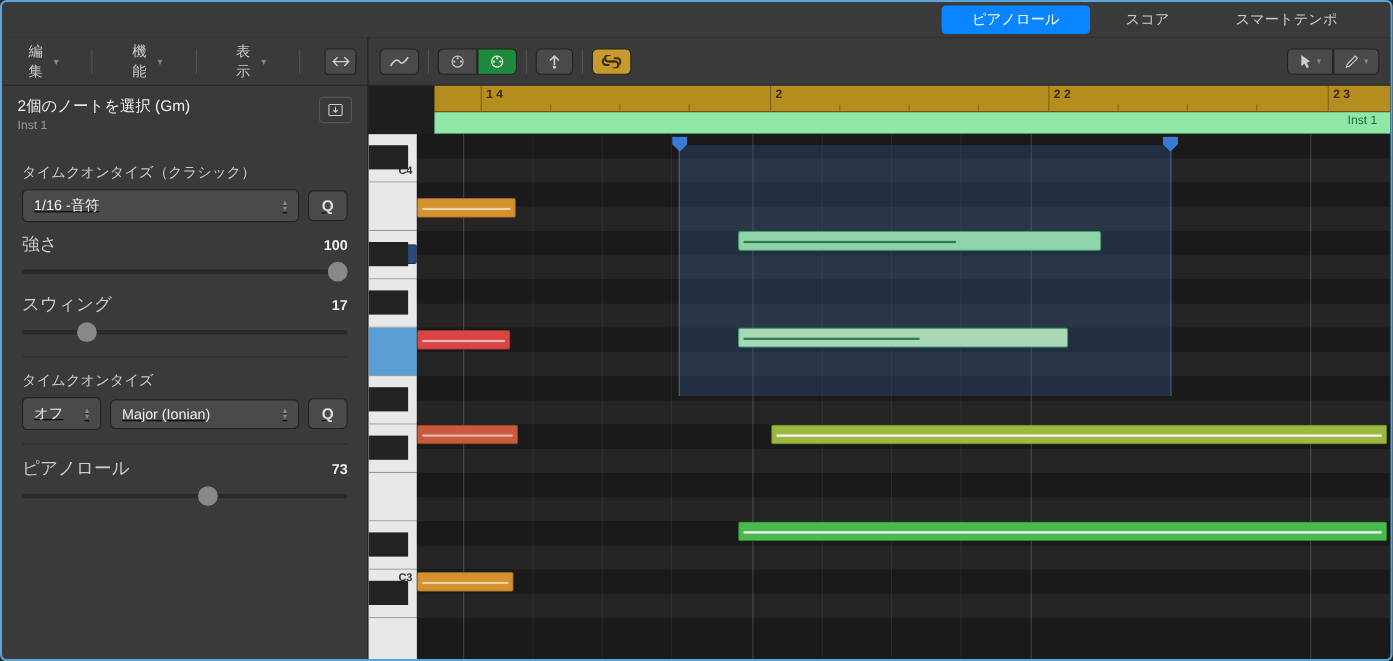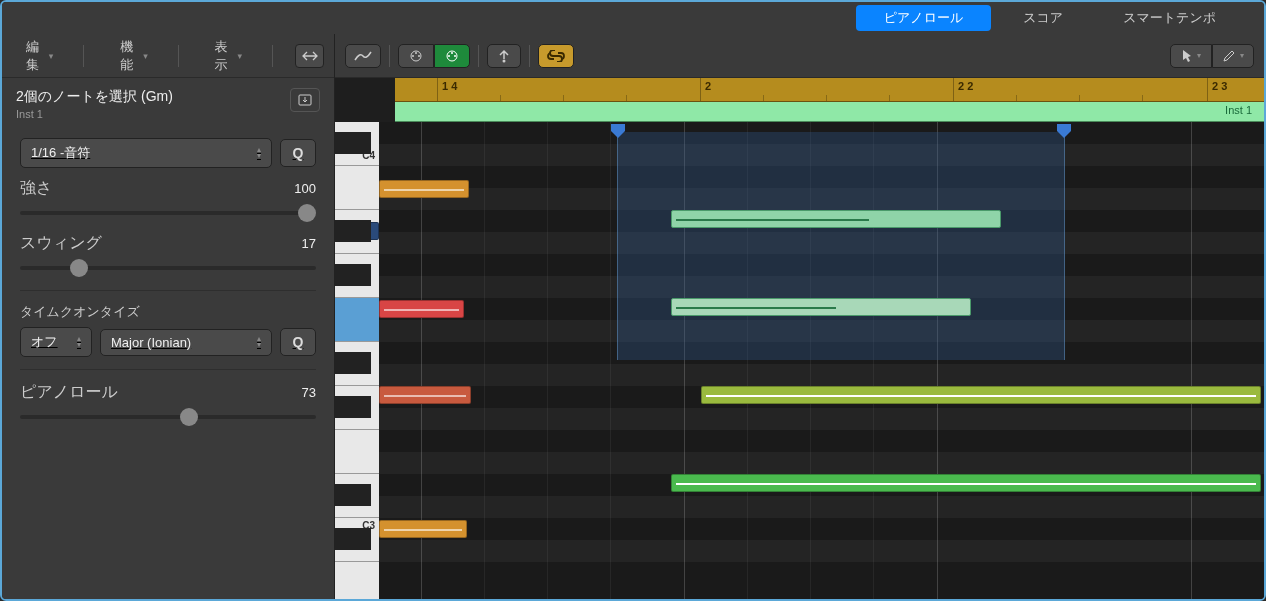--- a/index.html
+++ b/index.html
@@ -25,21 +25,21 @@
 .download-btn { width: 30px; height: 24px; border: 1px solid #555; border-radius: 4px; display: flex; align-items: center; justify-content: center; color: #ccc; cursor: pointer; }
 
 .params { padding: 8px 18px; }
 .param-label { color: #ccc; font-size: 13px; margin-top: 10px; margin-bottom: 6px; }
 .param-row { display: flex; gap: 8px; align-items: center; text-decoration: underline; }
 .dropdown { flex: 1; background: #4a4a4a; border: 1px solid #222; border-radius: 5px; padding: 5px 10px; color: #eee; font-size: 13px; display: flex; justify-content: space-between; align-items: center; cursor: pointer; }
 .dropdown.small { flex: 0 0 72px; }
 .q-btn { width: 36px; height: 28px; background: #4a4a4a; border: 1px solid #222; border-radius: 5px; color: #ddd; font-size: 14px; font-weight: 600; display: flex; align-items: center; justify-content: center; cursor: pointer; }
 .slider-row { display: flex; justify-content: space-between; align-items: center; margin-top: 10px; }
 .slider-row .label { color: #ccc; font-size: 16px; }
-.slider-row .value { color: #eee; font-size: 13px; font-weight: 400; }
+.slider-row .value { color: #eee; font-size: 13px; font-weight: 700; }
 .slider { width: 100%; height: 20px; position: relative; margin-top: 4px; margin-bottom: 6px; }
 .slider-track { position: absolute; top: 8px; left: 0; right: 0; height: 4px; background: #2a2a2a; border-radius: 2px; }
 .slider-thumb { position: absolute; top: 1px; width: 18px; height: 18px; background: #888; border-radius: 50%; cursor: pointer; }
 .hr { height: 1px; background: #2e2e2e; margin: 12px 0; }
 
 
 .content { flex: 1; display: flex; flex-direction: column; position: relative; background: #1e1e1e; }
 .toolbar-right { height: 44px; background: #3a3a3a; display: flex; align-items: center; padding: 0 10px; gap: 6px; border-bottom: 1px solid #2a2a2a; }
 .spacer { flex: 1; }
 .pill { height: 24px; padding: 0 8px; border: 1px solid #222; border-radius: 5px; display: flex; align-items: center; justify-content: center; cursor: pointer; color: #ccc; background: #4a4a4a; }
@@ -128,20 +128,21 @@
       </div>
       <div class="download-btn">
         <svg width="16" height="14" viewBox="0 0 16 14">
             <rect x="2" y="2" width="12" height="10" rx="1" stroke="#ccc" fill="none"></rect>
             <path d="M8 4v5M6 7l2 2 2-2" stroke="#ccc" fill="none"></path>
           </svg>
       </div>
     </div>
 
     <div class="params">
+      <div class="param-label">タイムクオンタイズ（クラシック）</div>
       <div class="param-row">
         <div class="dropdown">
           <span>1/16 -音符</span>
           <span class="updown">▴<br>▾</span>
         </div>
         <div class="q-btn">Q</div>
       </div>
 
       <div class="slider-row">
         <span class="label">強さ</span>

